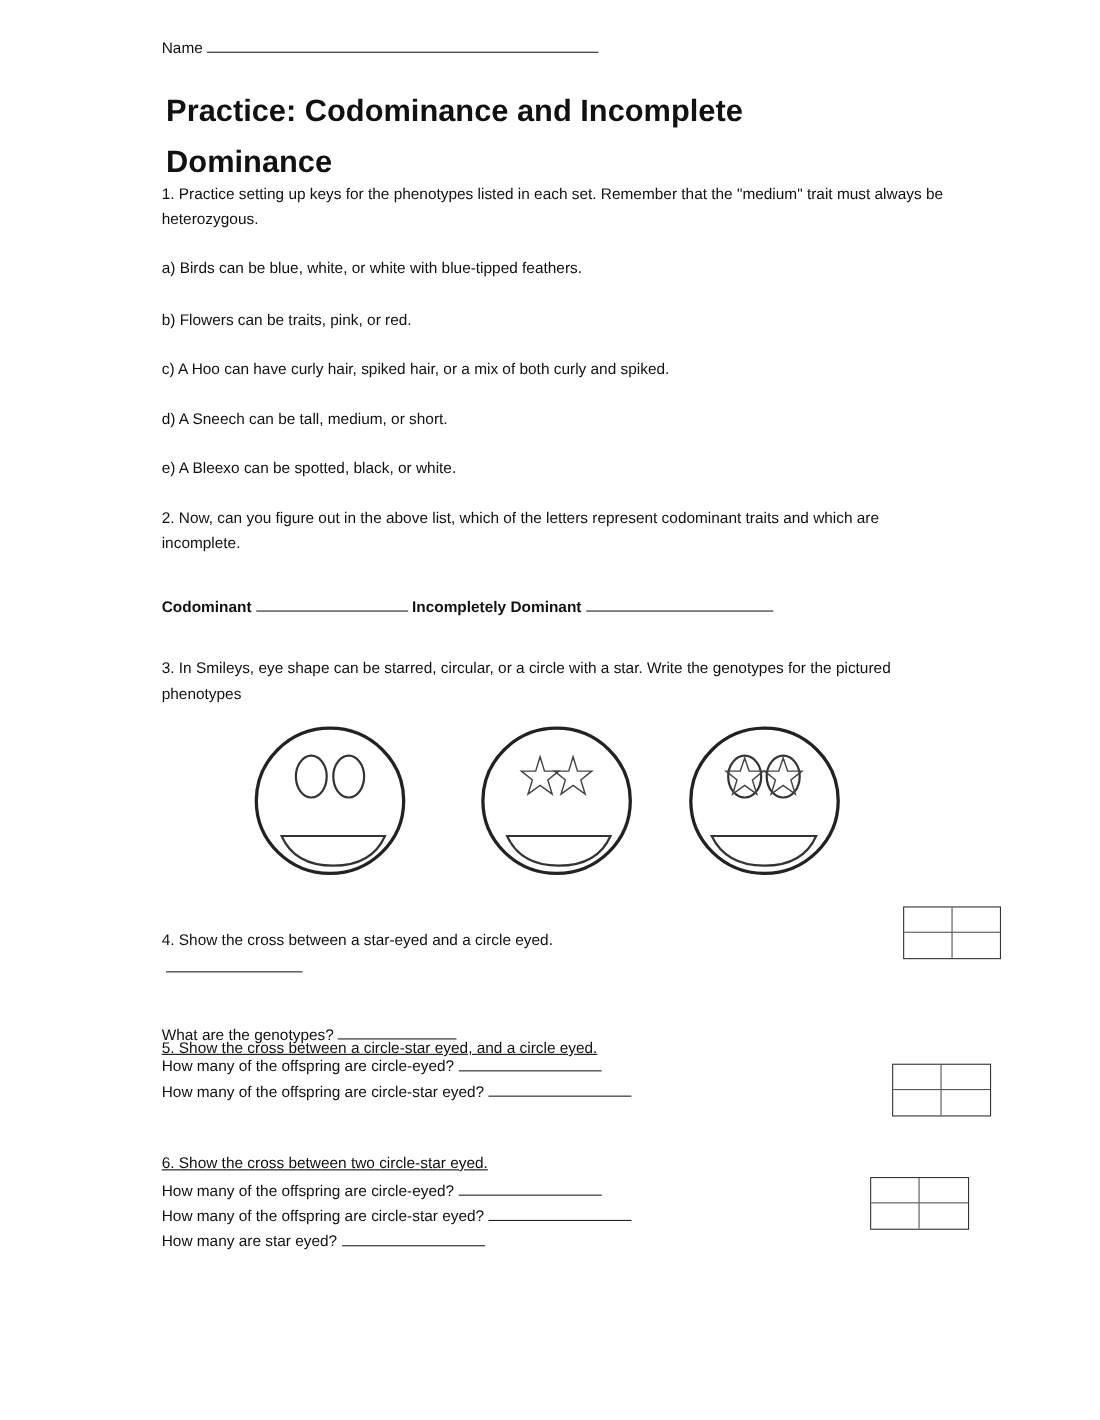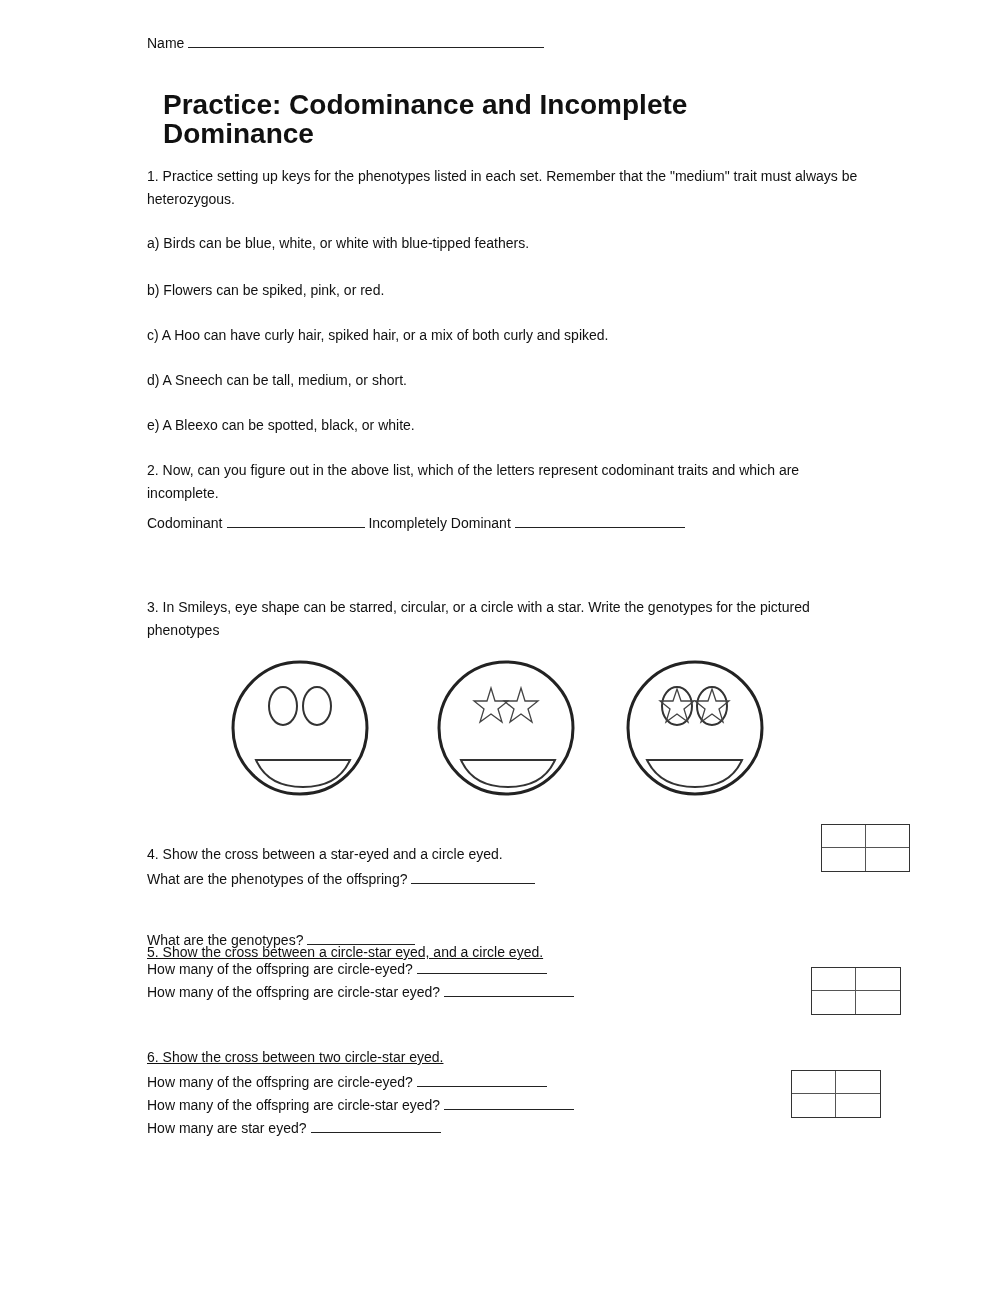--- a/index.html
+++ b/index.html
@@ -18,24 +18,24 @@
     .abs { position: absolute; white-space: nowrap; }
     .txt { font-size: 14px; line-height: 23px; }
     .blank {
       display: inline-block;
       border-bottom: 1.5px solid #222;
       height: 17px;
       vertical-align: baseline;
       margin-left: 4px;
     }
     h1 {
-      margin: 16px;
+      margin: 4px;
       font-size: 28px;
       font-weight: bold;
-      line-height: 29px;
+      line-height: 46px;
       white-space: normal;
     }
     .punnett {
       position: absolute;
       display: grid;
       grid-template-columns: 1fr 1fr;
       grid-template-rows: 1fr 1fr;
       border: 1.5px solid #333;
       box-sizing: border-box;
     }
@@ -57,27 +57,27 @@
 <div class="abs txt" style="left:147px; top:30px;">
   <span>Name</span><span class="blank" style="width:356px;"></span>
 </div>
 
 <div class="abs" style="left:147px; top:74px; width:620px; white-space:normal;">
   <h1>Practice: Codominance and Incomplete Dominance</h1>
 </div>
 
 <div class="abs txt" style="left:147px; top:165px; width:720px; white-space:normal;">1. Practice setting up keys for the phenotypes listed in each set. Remember that the "medium" trait must always be heterozygous.</div>
 <div class="abs txt" style="left:147px; top:232px;">a) Birds can be blue, white, or white with blue-tipped feathers.</div>
-<div class="abs txt" style="left:147px; top:279px;">b) Flowers can be spiked, pink, or red.</div>
+<div class="abs txt" style="left:147px; top:279px;">b) Flowers can be traits, pink, or red.</div>
 <div class="abs txt" style="left:147px; top:324px;">c) A Hoo can have curly hair, spiked hair, or a mix of both curly and spiked.</div>
 <div class="abs txt" style="left:147px; top:369px;">d) A Sneech can be tall, medium, or short.</div>
 <div class="abs txt" style="left:147px; top:414px;">e) A Bleexo can be spotted, black, or white.</div>
 
 <div class="abs txt" style="left:147px; top:459px; width:680px; white-space:normal;">2. Now, can you figure out in the above list, which of the letters represent codominant traits and which are incomplete.</div>
-<div class="abs txt" style="left:147px; top:510px;">
+<div class="abs txt" style="left:147px; top:538px;font-weight:bold;">
   <span>Codominant</span><span class="blank" style="width:138px;"></span>
   <span>Incompletely Dominant</span><span class="blank" style="width:170px;"></span>
 </div>
 
 <div class="abs txt" style="left:147px; top:596px; width:720px; white-space:normal;">3. In Smileys, eye shape can be starred, circular, or a circle with a star. Write the genotypes for the pictured phenotypes</div>
 
 <svg class="faces" width="1000" height="1291">
 
   <g>
     <ellipse class="face-stroke" cx="300" cy="728" rx="67" ry="66"></ellipse>
@@ -102,21 +102,21 @@
     <g>
       <ellipse class="eye-stroke" cx="712" cy="706" rx="15" ry="19"></ellipse>
       <polygon class="star-stroke" points="712,689 716,701 729,701 719,709 723,722 712,714 701,722 705,709 695,701 708,701"></polygon>
     </g>
     <path class="eye-stroke" d="M647 760 L742 760 Q730 787 695 787 Q660 787 647 760 Z"></path>
   </g>
 </svg>
 
 <div class="abs txt" style="left:147px; top:843px;">4. Show the cross between a star-eyed and a circle eyed.</div>
 <div class="abs txt" style="left:147px; top:866px;">
-  <span>What are the phenotypes of the offspring?</span><span class="blank" style="width:124px;"></span>
+  <span class="blank" style="width:124px;"></span>
 </div>
 <div class="abs txt" style="left:147px; top:889px;margin-top:38px;">
   <span>What are the genotypes?</span><span class="blank" style="width:108px;"></span>
 </div>
 <div class="punnett" style="left:821px; top:824px; width:89px; height:48px;">
   <div class="cell"></div>
   <div class="cell"></div>
   <div class="cell"></div>
   <div class="cell"></div>
 </div>

